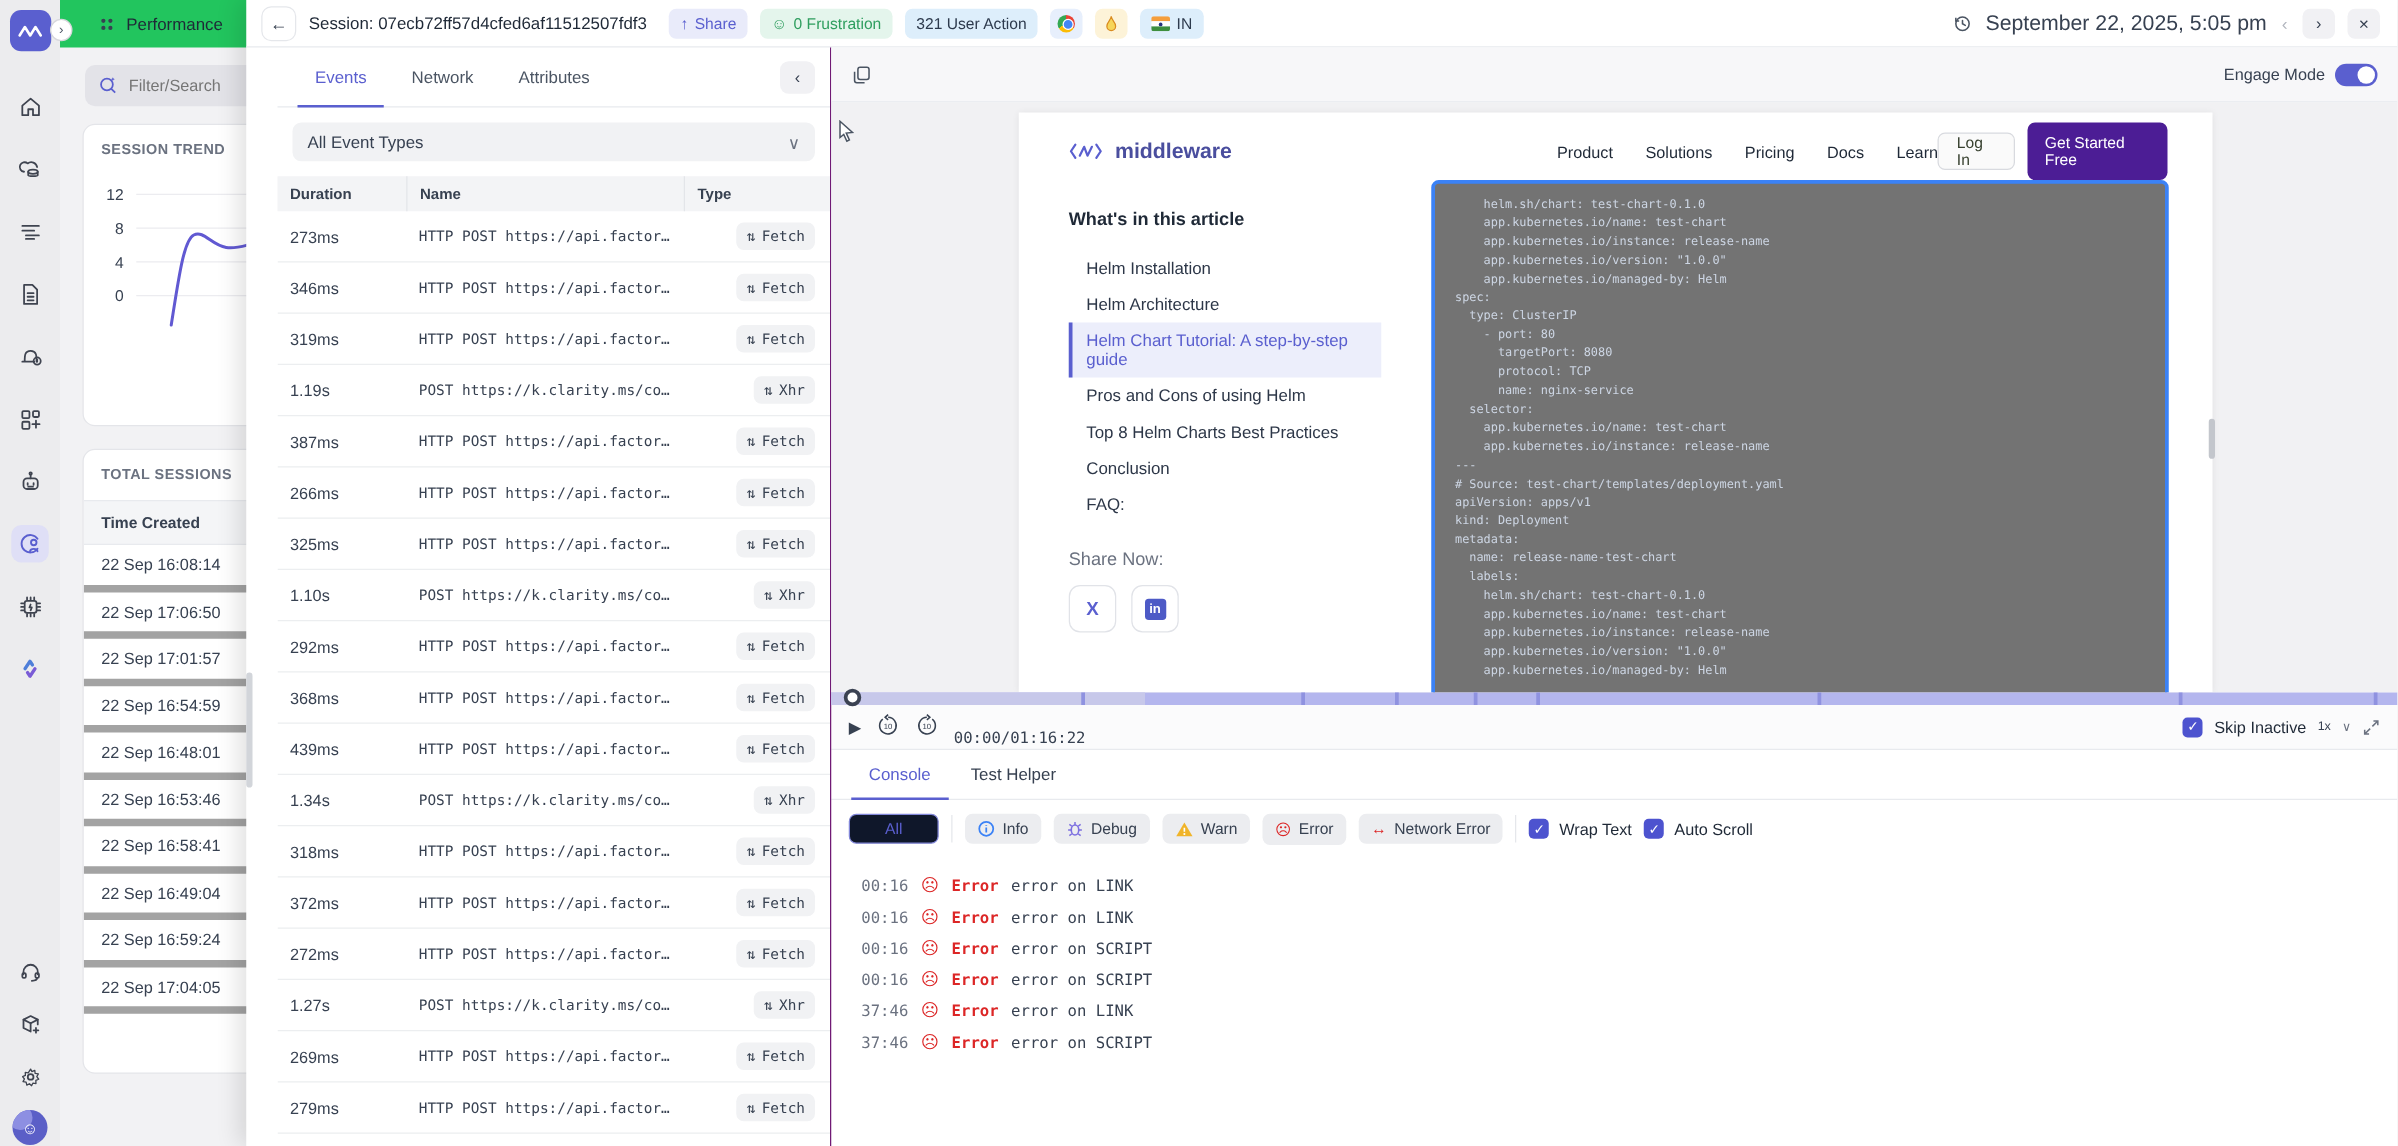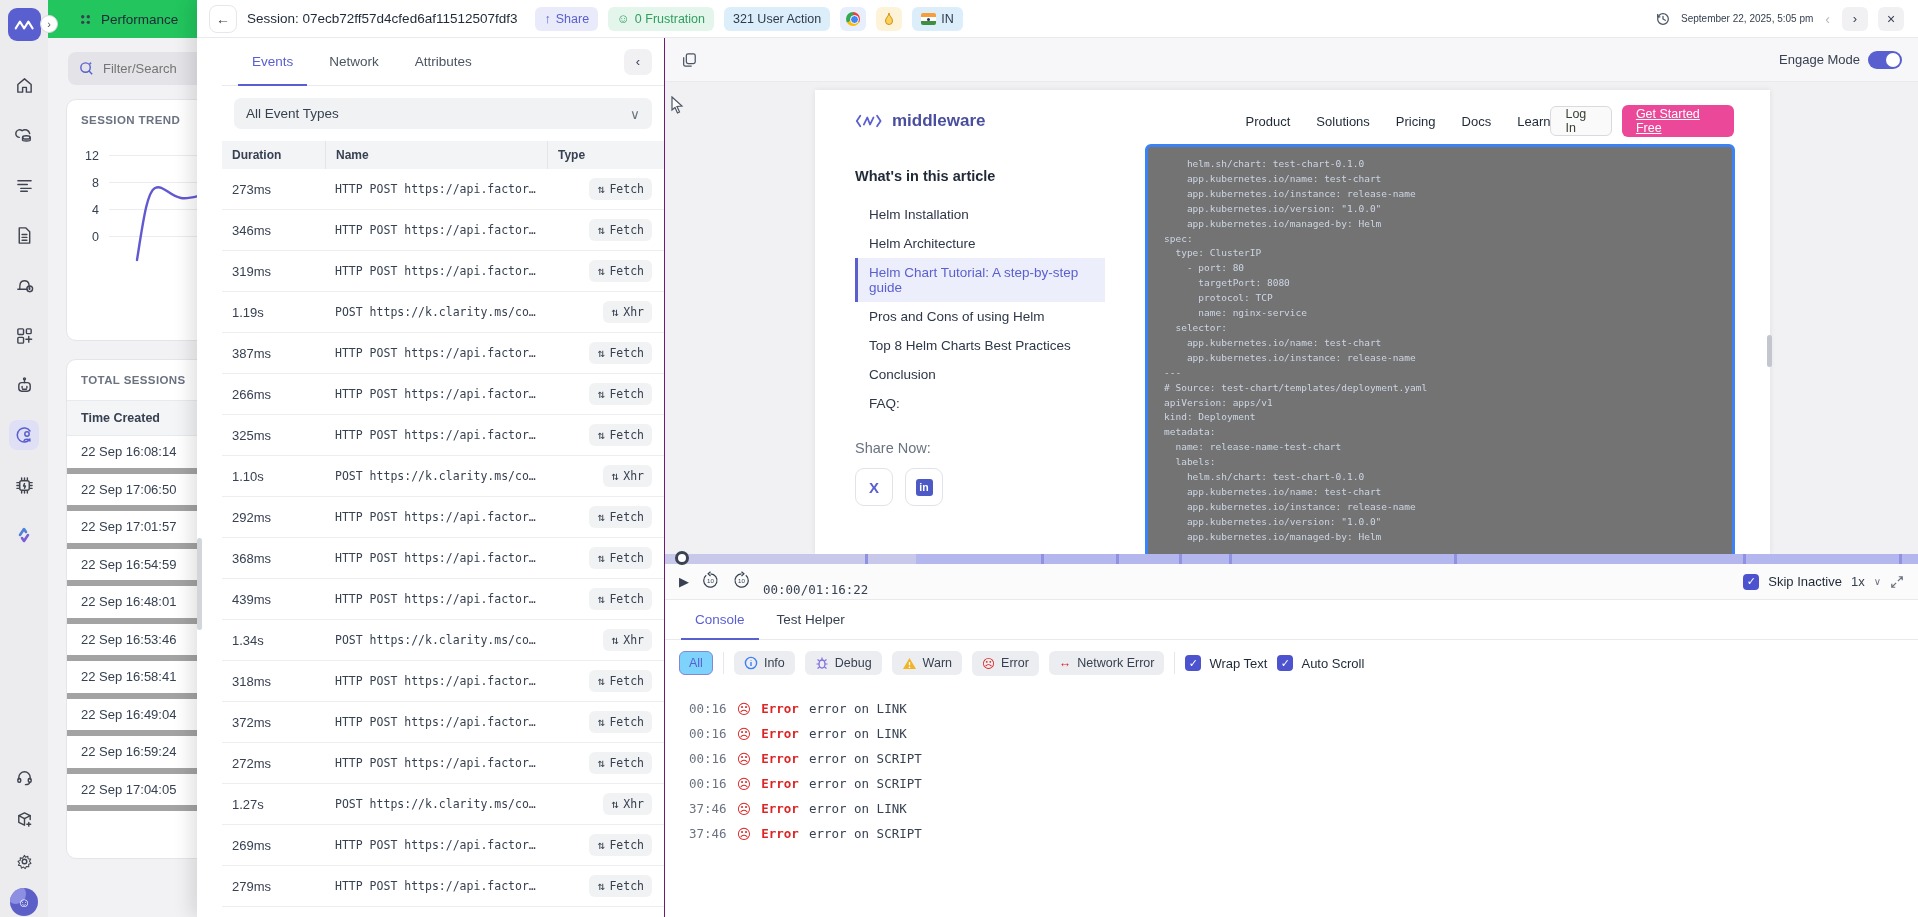--- a/index.html
+++ b/index.html
@@ -54,21 +54,21 @@
   .b-engine { background:#fdf3d8; }
   .b-country { background:#ddeefb; color:#2d3a4d; }
   .chrome-ic { width:14px; height:14px; border-radius:50%; background:conic-gradient(#ea4335 0 120deg,#fbbc05 0 240deg,#34a853 0 360deg); position:relative; }
   .chrome-ic::after { content:""; position:absolute; left:3.5px; top:3.5px; width:7px; height:7px; border-radius:50%; background:#4285f4; border:1.5px solid #fff; }
   .flag-in { width:15px; height:12px; border-radius:2px; overflow:hidden; display:flex; flex-direction:column; }
   .flag-in span { flex:1; }
   .flag-in .s1 { background:#f59e3c; } .flag-in .s2 { background:#fff; position:relative; }
   .flag-in .s2::after { content:""; position:absolute; left:5.5px; top:1px; width:3px; height:3px; border-radius:50%; background:#27357e; }
   .flag-in .s3 { background:#3e8f3e; }
   .hdr-right { margin-left:auto; display:flex; align-items:center; gap:10px; }
-  .dt-text { font-size:10px; color:#374151; white-space:nowrap; }
+  .dt-text { font-size:17px; color:#374151; white-space:nowrap; }
   .nav-chev { font-size:14px; color:#b3b7bf; padding:0 2px; }
   .nav-chev-box { width:26px; height:24px; background:#f1f1f4; border-radius:6px; display:flex; align-items:center; justify-content:center; font-size:13px; color:#374151; }
   .close-box { width:26px; height:24px; background:#f1f1f4; border-radius:6px; display:flex; align-items:center; justify-content:center; font-size:14px; color:#374151; }
 
   #ov-body { flex:1; display:flex; min-height:0; }
 
   
   #events-panel { width:468px; border-right:1px solid #701a75; display:flex; flex-direction:column; min-height:0; position:relative;padding-left:25px; }
   .ev-tabs { height:48px; border-bottom:1px solid #e8eaee; display:flex; align-items:stretch; padding:0 12px; flex:0 0 auto; }
   .ev-tab { display:flex; align-items:center; padding:0 18px; font-size:13.5px; color:#4b5563; position:relative; }
@@ -101,21 +101,21 @@
   .toggle::after { content:""; position:absolute; right:2px; top:2px; width:14px; height:14px; border-radius:50%; background:#fff; }
 
   #stage { flex:1; background:#f1f1f3; position:relative; overflow:hidden; }
   #site { position:absolute; left:150px; top:8px; width:955px; bottom:0; background:#fff; box-shadow:0 0 6px rgba(0,0,0,.08); }
   .site-nav { height:62px; display:flex; align-items:center; padding:0 36px 0 40px; }
   .brand { display:flex; align-items:center; gap:7px; }
   .brand-name { font-size:17px; font-weight:bold; color:#4a4e9e; }
   .site-links { display:flex; gap:26px; margin-left:260px; }
   .site-link { font-size:13px; color:#1f2937; }
   .login-btn { margin-left:auto; height:30px; padding:0 14px; border:1px solid #d8dadf; border-radius:6px; background:#fafafa; font-size:12.5px; color:#37412f; display:flex; align-items:center; }
-  .cta-btn { margin-left:10px; height:32px; padding:0 14px; border-radius:6px; background:#ec4899; color:#fff; font-size:12.5px; display:flex; align-items:center;text-decoration:underline; }
+  .cta-btn { margin-left:10px; height:46px; padding:0 14px; border-radius:6px; background:#4c1d95; color:#fff; font-size:12.5px; display:flex; align-items:center; }
   .site-content { display:flex; padding-left:40px; }
   .toc { width:250px; padding-top:16px; }
   .toc-title { font-size:14.5px; font-weight:bold; color:#1f2937; margin-bottom:16px; }
   .toc-item { font-size:13.5px; color:#2d3748; padding:7px 0 7px 14px; }
   .toc-item.active { color:#5a5fcf; background:#eceefb; border-left:3px solid #5a5fcf; padding-left:11px; width:250px; }
   .toc-share { margin-top:22px; font-size:14.5px; color:#6b7280; }
   .share-btns { display:flex; gap:12px; margin-top:12px; }
   .share-btn { width:38px; height:38px; border:1px solid #e1e3e8; border-radius:9px; display:flex; align-items:center; justify-content:center; }
   .x-glyph { font-weight:bold; color:#5a5fcf; font-size:15px; }
   .li-glyph { width:17px; height:17px; background:#4d5ac6; color:#fff; border-radius:3px; font-size:10.5px; font-weight:bold; display:flex; align-items:center; justify-content:center; }
@@ -129,31 +129,31 @@
   .prog-tick { position:absolute; top:0; bottom:0; width:3px; background:#8f92e0; }
   .prog-scrubber { position:absolute; left:10px; top:-3px; width:14px; height:14px; border-radius:50%; background:#fff; border:3px solid #3b4252; }
 
   #controls { height:36px; background:#fbfbfc; border-bottom:1px solid #e8eaee; display:flex; align-items:center; gap:12px; padding:0 14px; flex:0 0 auto; }
   .play-btn { font-size:13px; color:#374151; }
   .skip-ic svg { stroke:#374151; fill:none; stroke-width:1.3; }
   .time-text { font-size:12.5px; color:#374151; }
   .ctrl-right { margin-left:auto; display:flex; align-items:center; gap:9px; }
   .checkbox { width:16px; height:16px; background:#4d53cf; border-radius:4px; color:#fff; font-size:11px; display:flex; align-items:center; justify-content:center; }
   .ctrl-label { font-size:13px; color:#1f2937; }
-  .speed { font-size:13px; color:#374151; }
+  .speed { font-size:10px; color:#374151; }
   .chev-small { font-size:10px; color:#6b7280; }
 
   #console { height:317px; background:#fff; display:flex; flex-direction:column; flex:0 0 auto; }
   .con-tabs { height:40px; border-bottom:1px solid #e8eaee; display:flex; align-items:stretch; padding:0 14px; flex:0 0 auto; }
   .con-tab { display:flex; align-items:center; padding:0 16px; font-size:13.5px; color:#374151; position:relative; }
   .con-tab.active { color:#5a5fcf; }
   .con-tab.active::after { content:""; position:absolute; left:2px; right:2px; bottom:-1px; height:2px; background:#5a5fcf; }
   .con-filters { height:46px; display:flex; align-items:center; gap:10px; padding:0 14px; flex:0 0 auto; }
   .chip { background:#ecedf0; border-radius:6px; padding:5px 10px; font-size:12.5px; color:#374151; display:flex; align-items:center; gap:6px; }
-  .chip-all { background:#7dd3fc; border:1px solid #8287d8; color:#5a5fcf; padding:4px 9px; }
+  .chip-all { background:#0f172a; border:1px solid #8287d8; color:#5a5fcf; padding:4px 28px; }
   .v-div { width:1px; height:22px; background:#e5e7eb; }
   .chk-group { display:flex; align-items:center; gap:8px; }
   .con-logs { padding:10px 0 0 24px; overflow:hidden; }
   .log-row { display:flex; align-items:center; gap:10px; height:25px; font-family:"DejaVu Sans Mono",monospace; font-size:12.5px; }
   .log-time { color:#6b7280; }
   .log-frown { color:#dc2626; font-size:14px; font-family:"DejaVu Sans",sans-serif; }
   .log-level { color:#dc2626; font-weight:bold; }
   .log-msg { color:#374151; } .i-error { color:#dc2626; font-family:"DejaVu Sans",sans-serif; } .i-net { color:#dc2626; }
 </style>
 </head>

